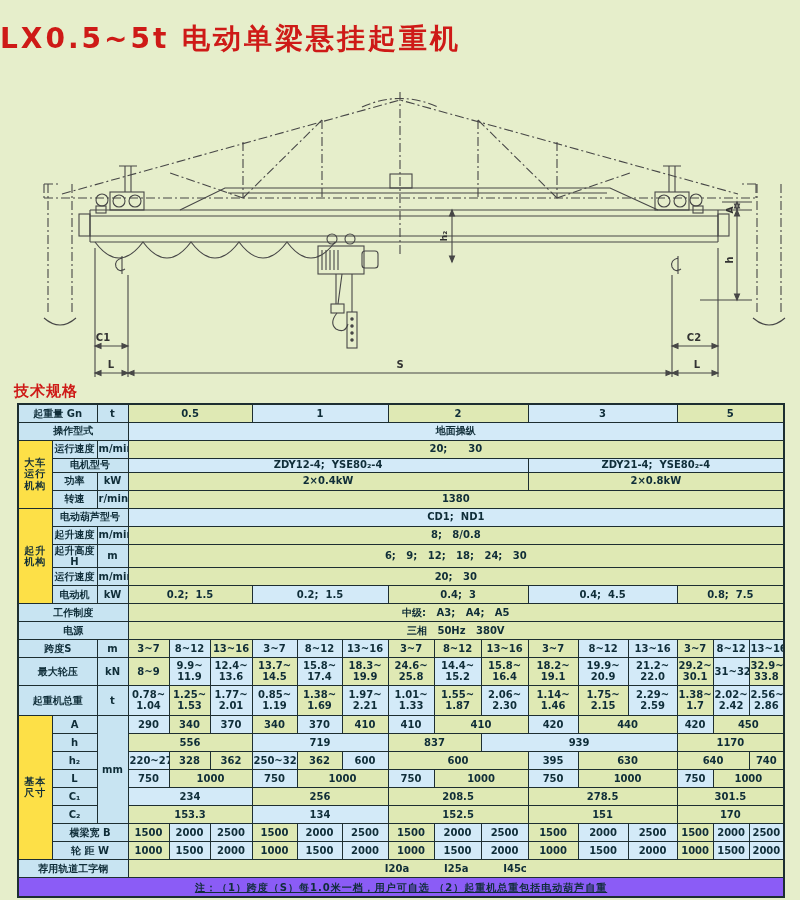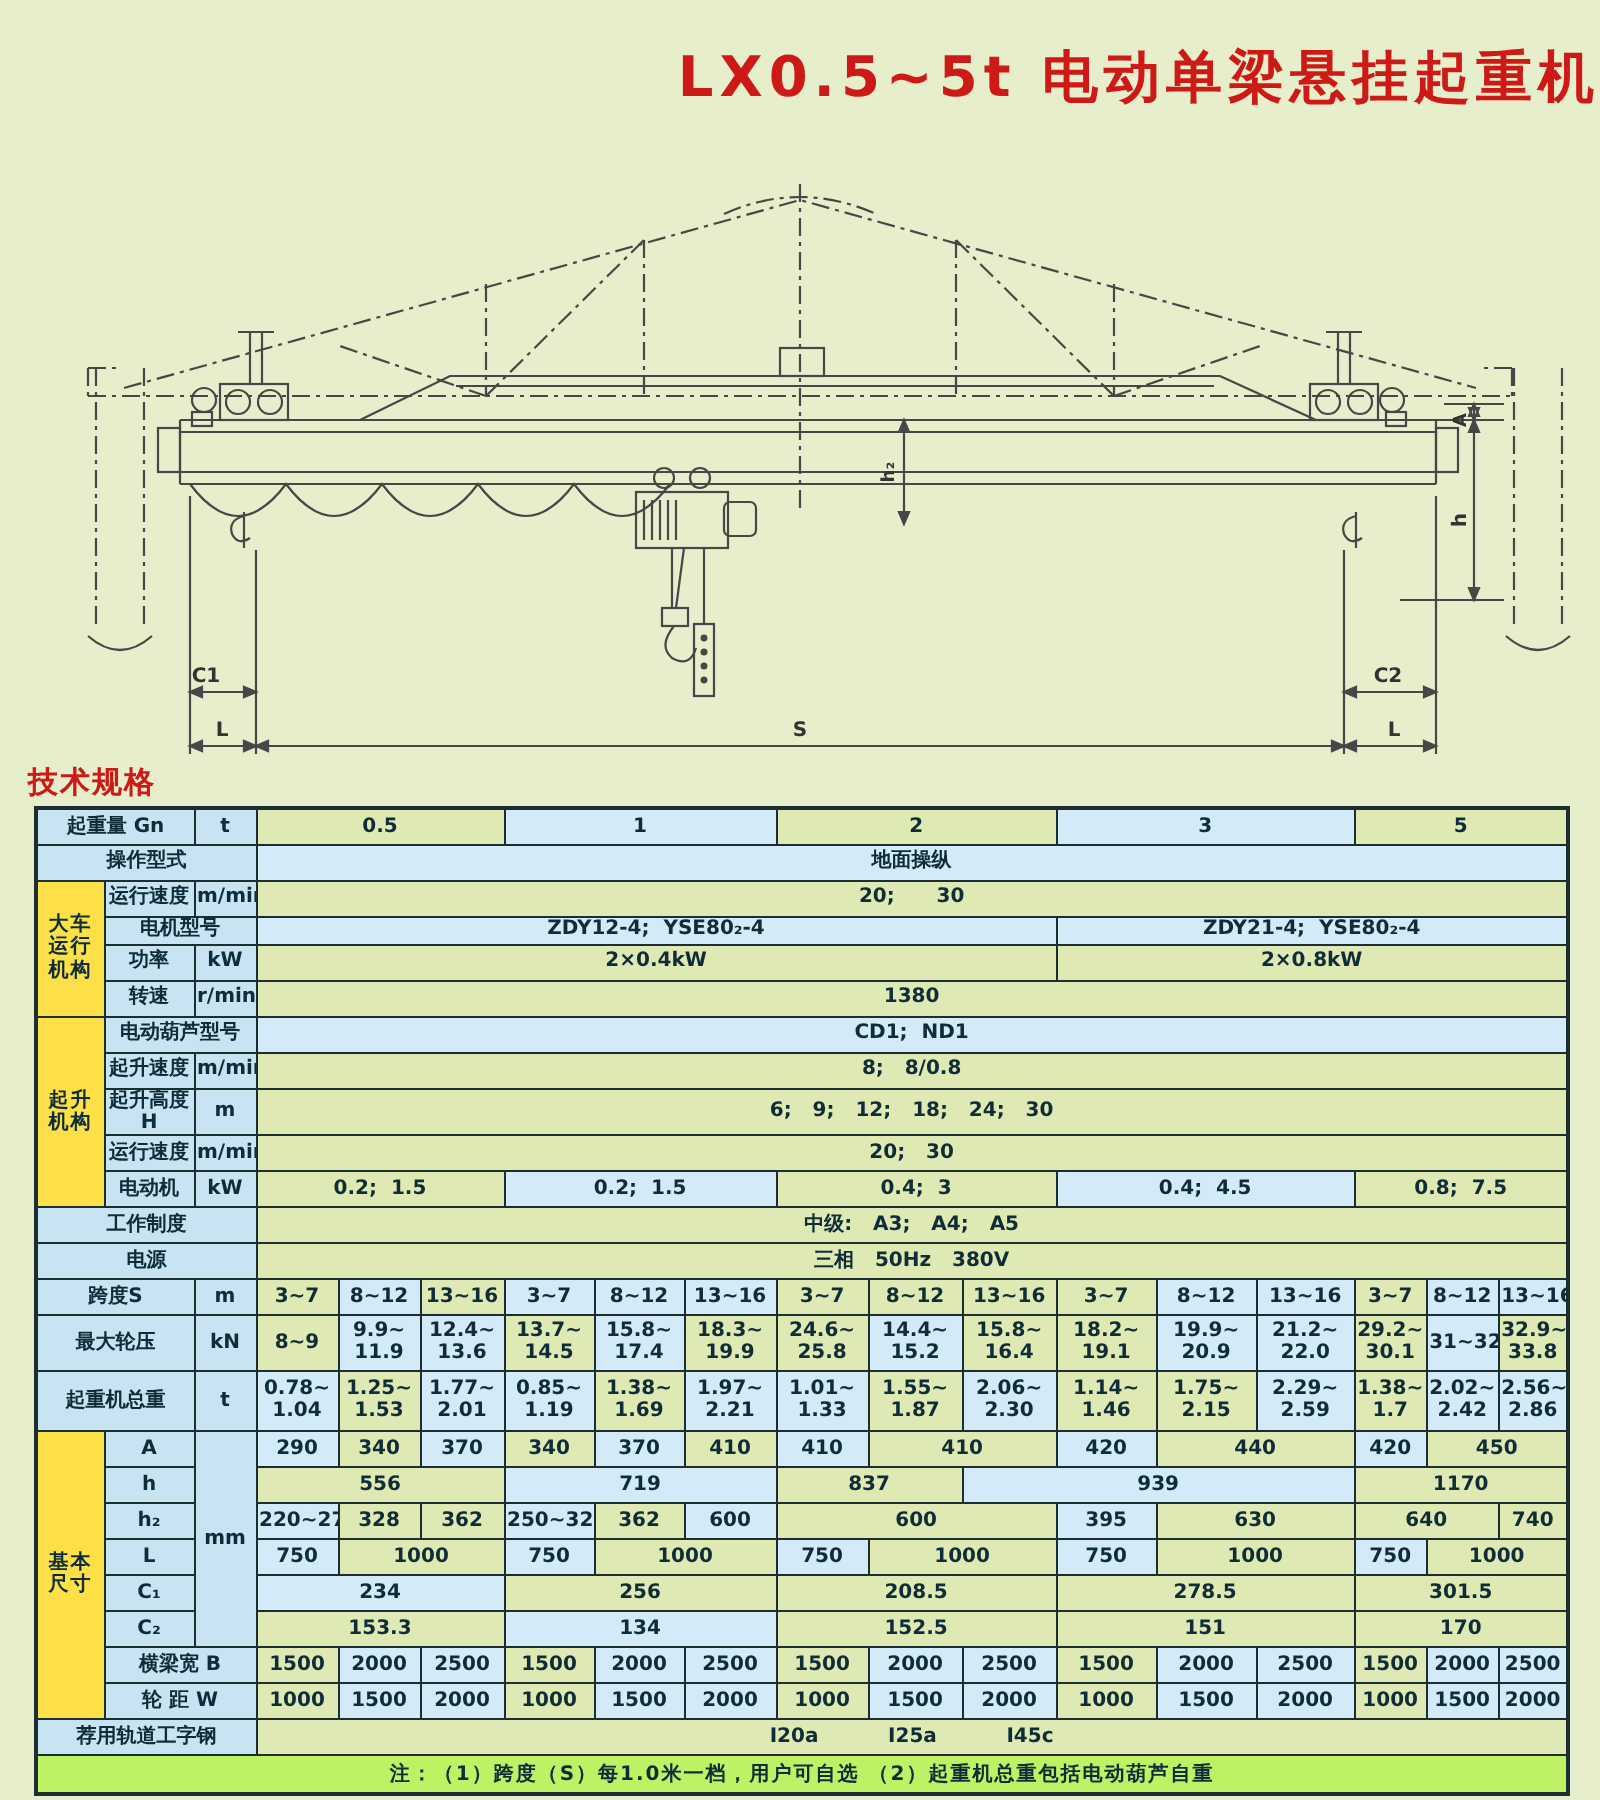--- a/index.html
+++ b/index.html
@@ -6,21 +6,21 @@
   body{
     width:800px;height:900px;
     background:#e6eecb;
     font-family:"DejaVu Sans","Liberation Sans",sans-serif;
     color:#0f2d38;
     position:relative;
     overflow:hidden;
   }
   .page-title{
     margin:0;padding-top:20px;
-    text-align:right;
+    text-align:left;
     color:#ce1a17;
     font-size:28px;font-weight:bold;
     letter-spacing:3px;
   }
   .drawing-wrap{width:800px;height:322px;margin-top:2px;}
   svg text{font-family:"DejaVu Sans","Liberation Sans",sans-serif;font-weight:bold;fill:#333;}
   .section-heading{
     margin:0 12px 2px 14px;
     color:#ce1a17;
     font-size:15px;font-weight:bold;
@@ -52,25 +52,26 @@
     letter-spacing:1px;
     line-height:1.25;
   }
   td.u{font-size:9px;background:#c8e4f2;}
   td.sm{font-size:9px;}
   td.dc{white-space:pre-wrap;}
   td.cg{background:#dfe9b4;}
   td.cb{background:#d3eaf8;}
   td.track{text-align:center;padding-right:130px;}
   td.note{
-    background:#bef264;
+    background:#8b5cf6;
     text-align:left;
     font-size:11px;
     padding:3px 4px 3px 12px;
     letter-spacing:1px;
+    text-decoration:underline;
   }
 </style>
 </head>
 <body>
 
 <h1 class="page-title">LX0.5~5t 电动单梁悬挂起重机</h1>
 
 <div class="drawing-wrap">
 <svg width="800" height="322" viewBox="0 0 800 322">
   <g stroke="#474747" stroke-width="1.1" fill="none">

